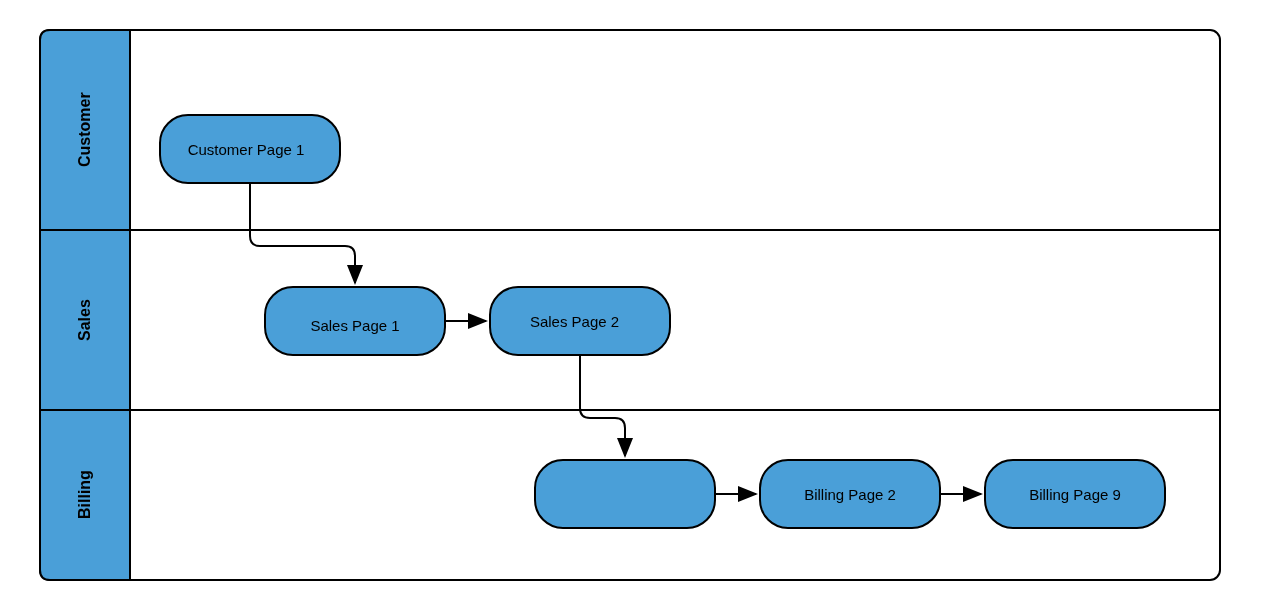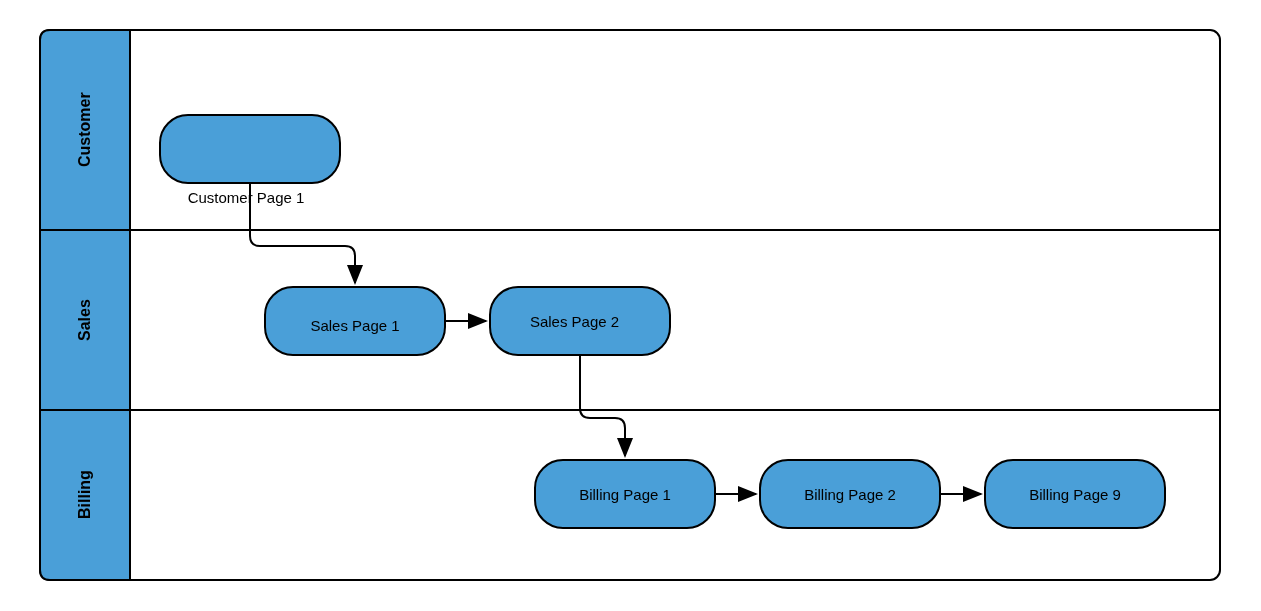--- a/index.html
+++ b/index.html
@@ -85,19 +85,18 @@
 
     <line x1="715" y1="494" x2="756" y2="494" stroke="#000" stroke-width="2" marker-end="url(#arrowhead)"></line>
 
     <line x1="940" y1="494" x2="981" y2="494" stroke="#000" stroke-width="2" marker-end="url(#arrowhead)"></line>
   </svg>
 
   <div class="lane-label" style="left:40px; top:30px; width:90px; height:200px;">Customer</div>
   <div class="lane-label" style="left:40px; top:230px; width:90px; height:180px;">Sales</div>
   <div class="lane-label" style="left:40px; top:410px; width:90px; height:170px;">Billing</div>
 
-  <div class="node-label" style="left:160px; top:115px; width:172px; height:68px;margin-top:48px;">Customer Page 1</div>
+  <div class="node-label" style="left:160px; top:115px; width:172px; height:68px;">Customer Page 1</div>
   <div class="node-label" style="left:265px; top:287px; width:180px; height:76px;">Sales Page 1</div>
   <div class="node-label" style="left:490px; top:287px; width:169px; height:68px;">Sales Page 2</div>
-  <div class="node-label" style="left:535px; top:460px; width:180px; height:68px;">Billing Page 1</div>
   <div class="node-label" style="left:760px; top:460px; width:180px; height:68px;">Billing Page 2</div>
   <div class="node-label" style="left:985px; top:460px; width:180px; height:68px;">Billing Page 9</div>
 </div>
 
 </body></html>

